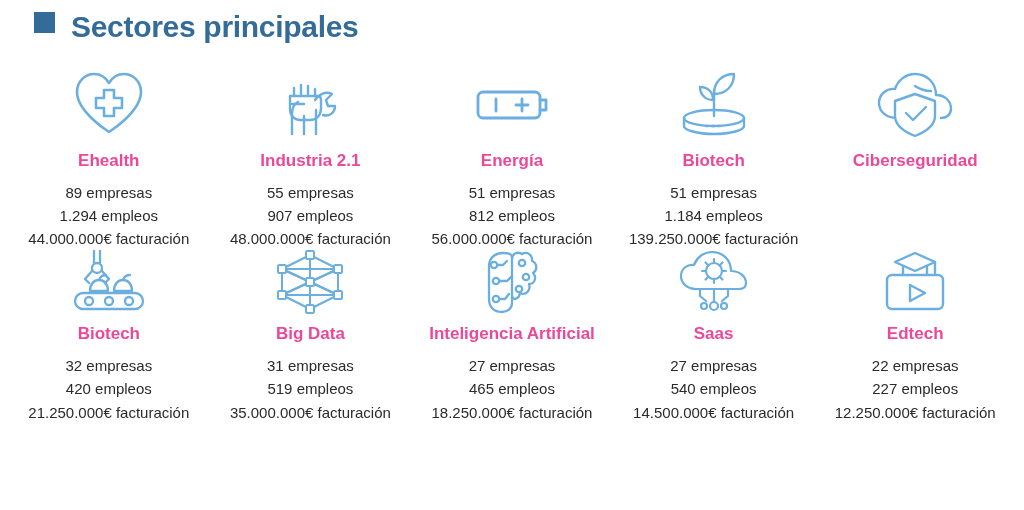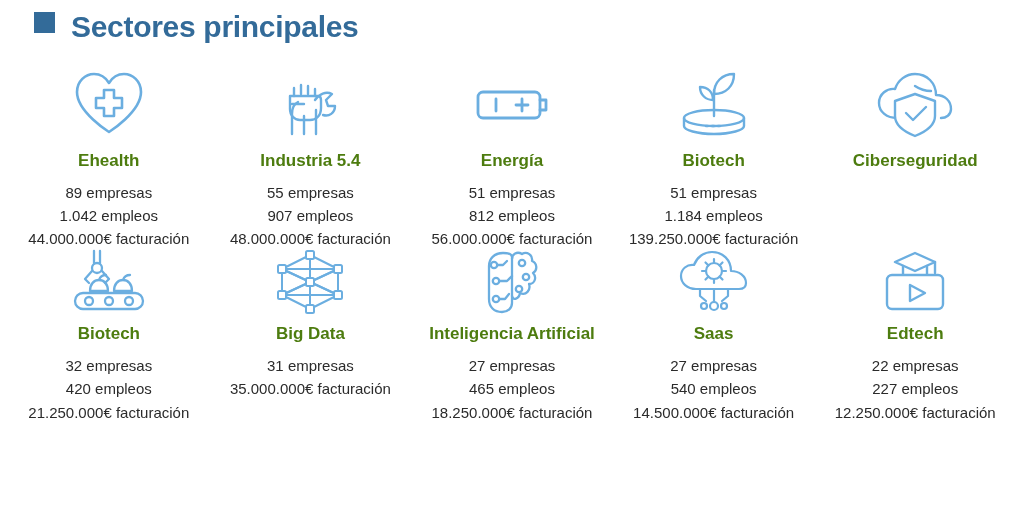--- a/index.html
+++ b/index.html
@@ -73,21 +73,21 @@
     justify-content: center;
     margin-bottom: 12px;
   }
   .sector-icon svg {
     display: block;
   }
 
   .sector-name {
     font-size: 17px;
     font-weight: bold;
-    color: #4d7c0f;
+    color: #ec4899;
     margin-bottom: 12px;
     line-height: 1.1;
     white-space: nowrap;
   }
 
   .sector-stats {
     display: flex;
     flex-direction: column;
     gap: 3px;
   }
@@ -118,41 +118,41 @@
     <div class="sector row-1">
       <div class="sector-icon">
         <svg width="80" height="72" viewBox="0 0 80 72" fill="none" stroke="#6baee0" stroke-width="2.6" stroke-linecap="round" stroke-linejoin="round">
           <path d="M40 64 C40 64 8 44 8 24 C8 13 16.5 6 25 6 C32 6 37 10 40 15 C43 10 48 6 55 6 C63.5 6 72 13 72 24 C72 44 40 64 40 64 Z"></path>
           <path d="M35 22 L45 22 L45 30 L53 30 L53 40 L45 40 L45 48 L35 48 L35 40 L27 40 L27 30 L35 30 Z"></path>
         </svg>
       </div>
       <div class="sector-name">Ehealth</div>
       <div class="sector-stats">
         <div class="stat">89 empresas</div>
-        <div class="stat">1.042 empleos</div>
+        <div class="stat">1.294 empleos</div>
         <div class="stat">44.000.000€ facturación</div>
       </div>
     </div>
 
     <div class="sector row-1">
       <div class="sector-icon">
         <svg width="80" height="72" viewBox="0 0 80 72" fill="none" stroke="#6baee0" stroke-width="2.4" stroke-linecap="round" stroke-linejoin="round">
           <path d="M22 66 L22 46 C22 40 24 36 28 34"></path>
           <path d="M34 66 L34 48"></path>
           <path d="M46 66 L46 42"></path>
           <path d="M24 28 L24 20"></path>
           <path d="M31 26 L31 17"></path>
           <path d="M38 26 L38 18"></path>
           <path d="M45 28 L45 21"></path>
           <path d="M20 28 L48 28 C50 28 51 30 51 32 L51 40 C51 48 46 52 40 52 L30 52 C24 52 20 47 20 41 Z"></path>
           <path d="M22 36 L34 36"></path>
           <path d="M45 32 C49 26 56 23 62 26 L56 32 L58 38 L65 38 C65 45 59 49 53 47"></path>
         </svg>
       </div>
-      <div class="sector-name">Industria 5.4</div>
+      <div class="sector-name">Industria 2.1</div>
       <div class="sector-stats">
         <div class="stat">55 empresas</div>
         <div class="stat">907 empleos</div>
         <div class="stat">48.000.000€ facturación</div>
       </div>
     </div>
 
     <div class="sector row-1">
       <div class="sector-icon">
         <svg width="84" height="72" viewBox="0 0 84 72" fill="none" stroke="#6baee0" stroke-width="2.8" stroke-linecap="round" stroke-linejoin="round">
@@ -239,20 +239,21 @@
           <rect x="62" y="42" width="8" height="8" rx="1.5" fill="#ffffff"></rect>
           <rect x="34" y="56" width="8" height="8" rx="1.5" fill="#ffffff"></rect>
           <rect x="6" y="42" width="8" height="8" rx="1.5" fill="#ffffff"></rect>
           <rect x="6" y="16" width="8" height="8" rx="1.5" fill="#ffffff"></rect>
           <rect x="34" y="29" width="8" height="8" rx="1.5" fill="#ffffff"></rect>
         </svg>
       </div>
       <div class="sector-name">Big Data</div>
       <div class="sector-stats">
         <div class="stat">31 empresas</div>
+        <div class="stat">519 empleos</div>
         <div class="stat">35.000.000€ facturación</div>
       </div>
     </div>
 
     <div class="sector row-2">
       <div class="sector-icon">
         <svg width="62" height="66" viewBox="0 0 62 66" fill="none" stroke="#6baee0" stroke-width="2.3" stroke-linecap="round" stroke-linejoin="round">
           <path d="M22 4 C13 4 8 10 8 17 L8 50 C8 58 13 63 21 63 C27 63 31 59 31 54 L31 8 C31 5 27 4 22 4 Z"></path>
           <path d="M31 10 C31 5 36 2 41 5 C46 2 52 6 51 12 C56 14 57 21 52 24 C56 28 54 35 48 35 C50 41 45 47 39 44 C38 50 32 52 31 47"></path>
           <path d="M16 16 L22 16 L26 12"></path>

